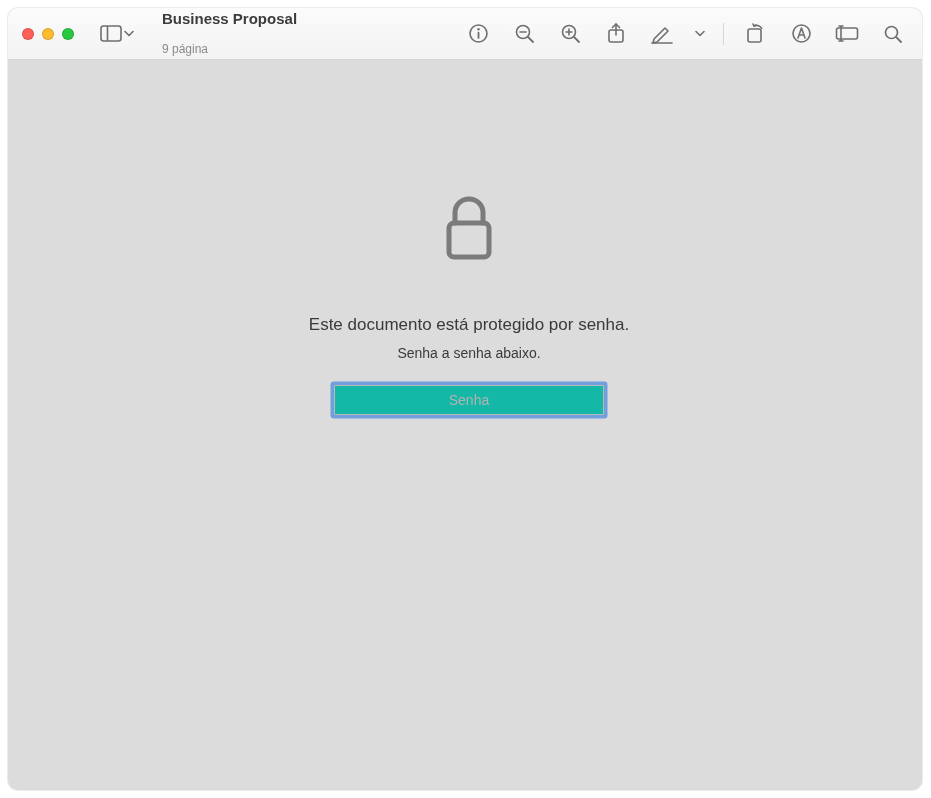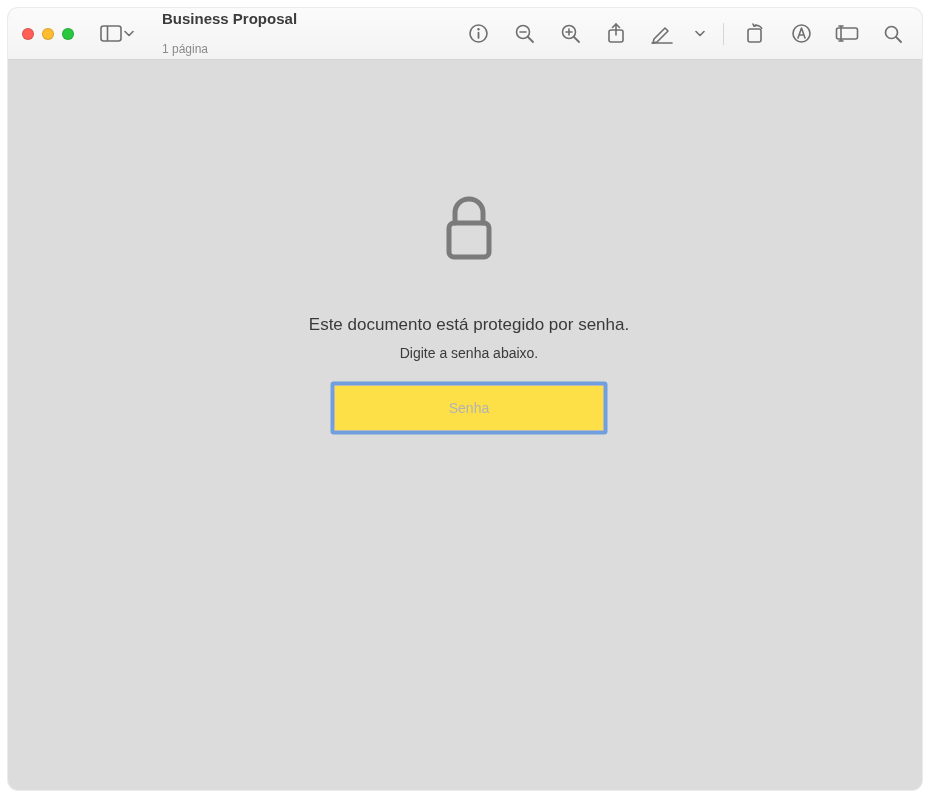--- a/index.html
+++ b/index.html
@@ -124,23 +124,23 @@
     }
     .msg-sub {
       font-size: 14px;
       color: #3a3a3a;
       text-align: center;
       margin-bottom: 24px;
     }
 
     .password-field {
       width: 270px;
-      height: 46px;
+      height: 30px;
       border: 1px solid #b9b9b9;
-      background: #fde047;
+      background: #14b8a6;
       font-size: 14px;
       color: #444;
       text-align: center;
       outline: none;
       box-shadow: 0 0 0 3.5px rgba(77,139,222,0.75);
       border-radius: 1px;
     }
     .password-field::placeholder {
       color: #b3b3b3;
     }
@@ -167,21 +167,21 @@
       </span>
       <span>
         <svg width="10" height="7" viewBox="0 0 10 7" fill="none">
           <path d="M1 1.5 L5 5.5 L9 1.5" stroke="#6f6f6f" stroke-width="1.6" stroke-linecap="round" stroke-linejoin="round"></path>
         </svg>
       </span>
     </div>
 
     <div class="title-block">
       <div class="doc-title">Business Proposal</div>
-      <div class="doc-subtitle">1 página</div>
+      <div class="doc-subtitle">9 página</div>
     </div>
 
     <div class="toolbar">
 
       <div class="tb-item">
         <span>
           <svg width="21" height="21" viewBox="0 0 21 21" fill="none">
             <circle cx="10.5" cy="10.5" r="8.5" stroke="#6f6f6f" stroke-width="1.6"></circle>
             <circle cx="10.5" cy="6.2" r="1.2" fill="#6f6f6f"></circle>
             <rect x="9.6" y="8.8" width="1.8" height="7" rx="0.9" fill="#6f6f6f"></rect>
@@ -285,18 +285,18 @@
   <div class="content">
 
     <div class="lock-wrap">
       <svg width="54" height="68" viewBox="0 0 54 68" fill="none">
         <path d="M13 28 V18 C13 10 19 4 27 4 C35 4 41 10 41 18 V28" stroke="#7b7b7b" stroke-width="5" fill="none" stroke-linecap="round"></path>
         <rect x="7" y="28" width="40" height="34" rx="5" stroke="#7b7b7b" stroke-width="5" fill="none"></rect>
       </svg>
     </div>
 
     <div class="msg-title">Este documento está protegido por senha.</div>
-    <div class="msg-sub">Digite a senha abaixo.</div>
+    <div class="msg-sub">Senha a senha abaixo.</div>
 
     <input type="password" class="password-field" placeholder="Senha" style="">
   </div>
 
 </div>
 
 </body></html>

